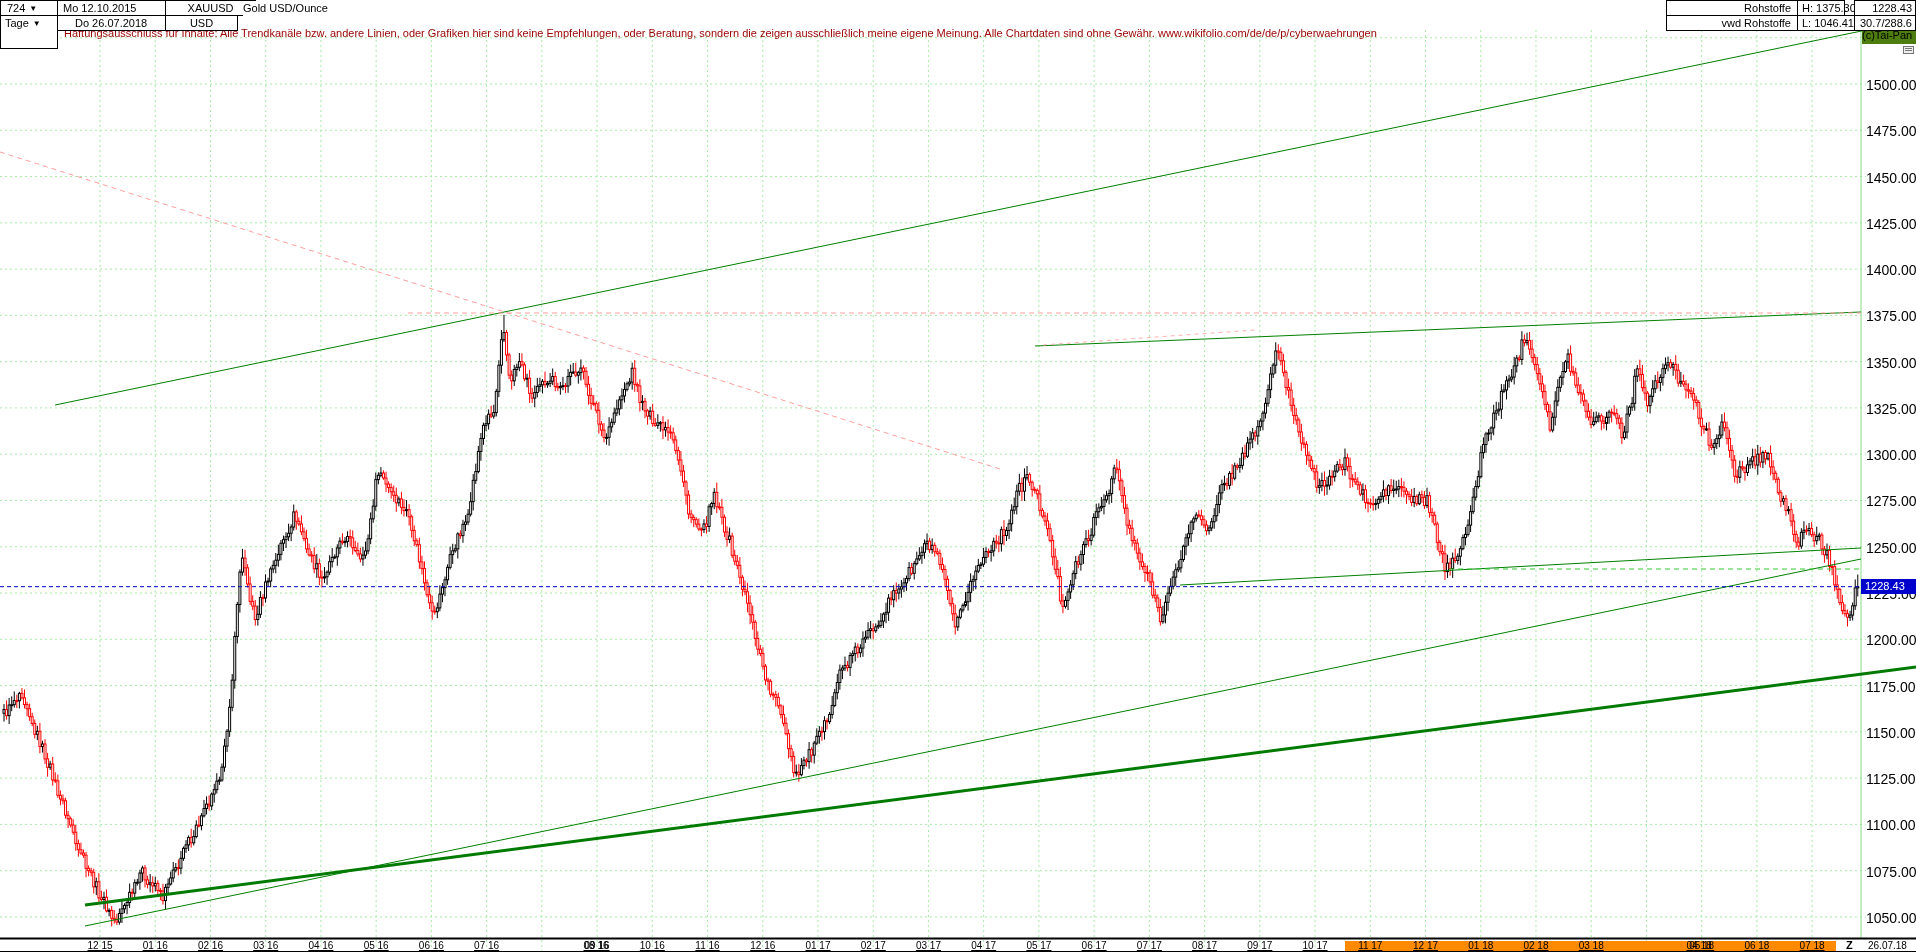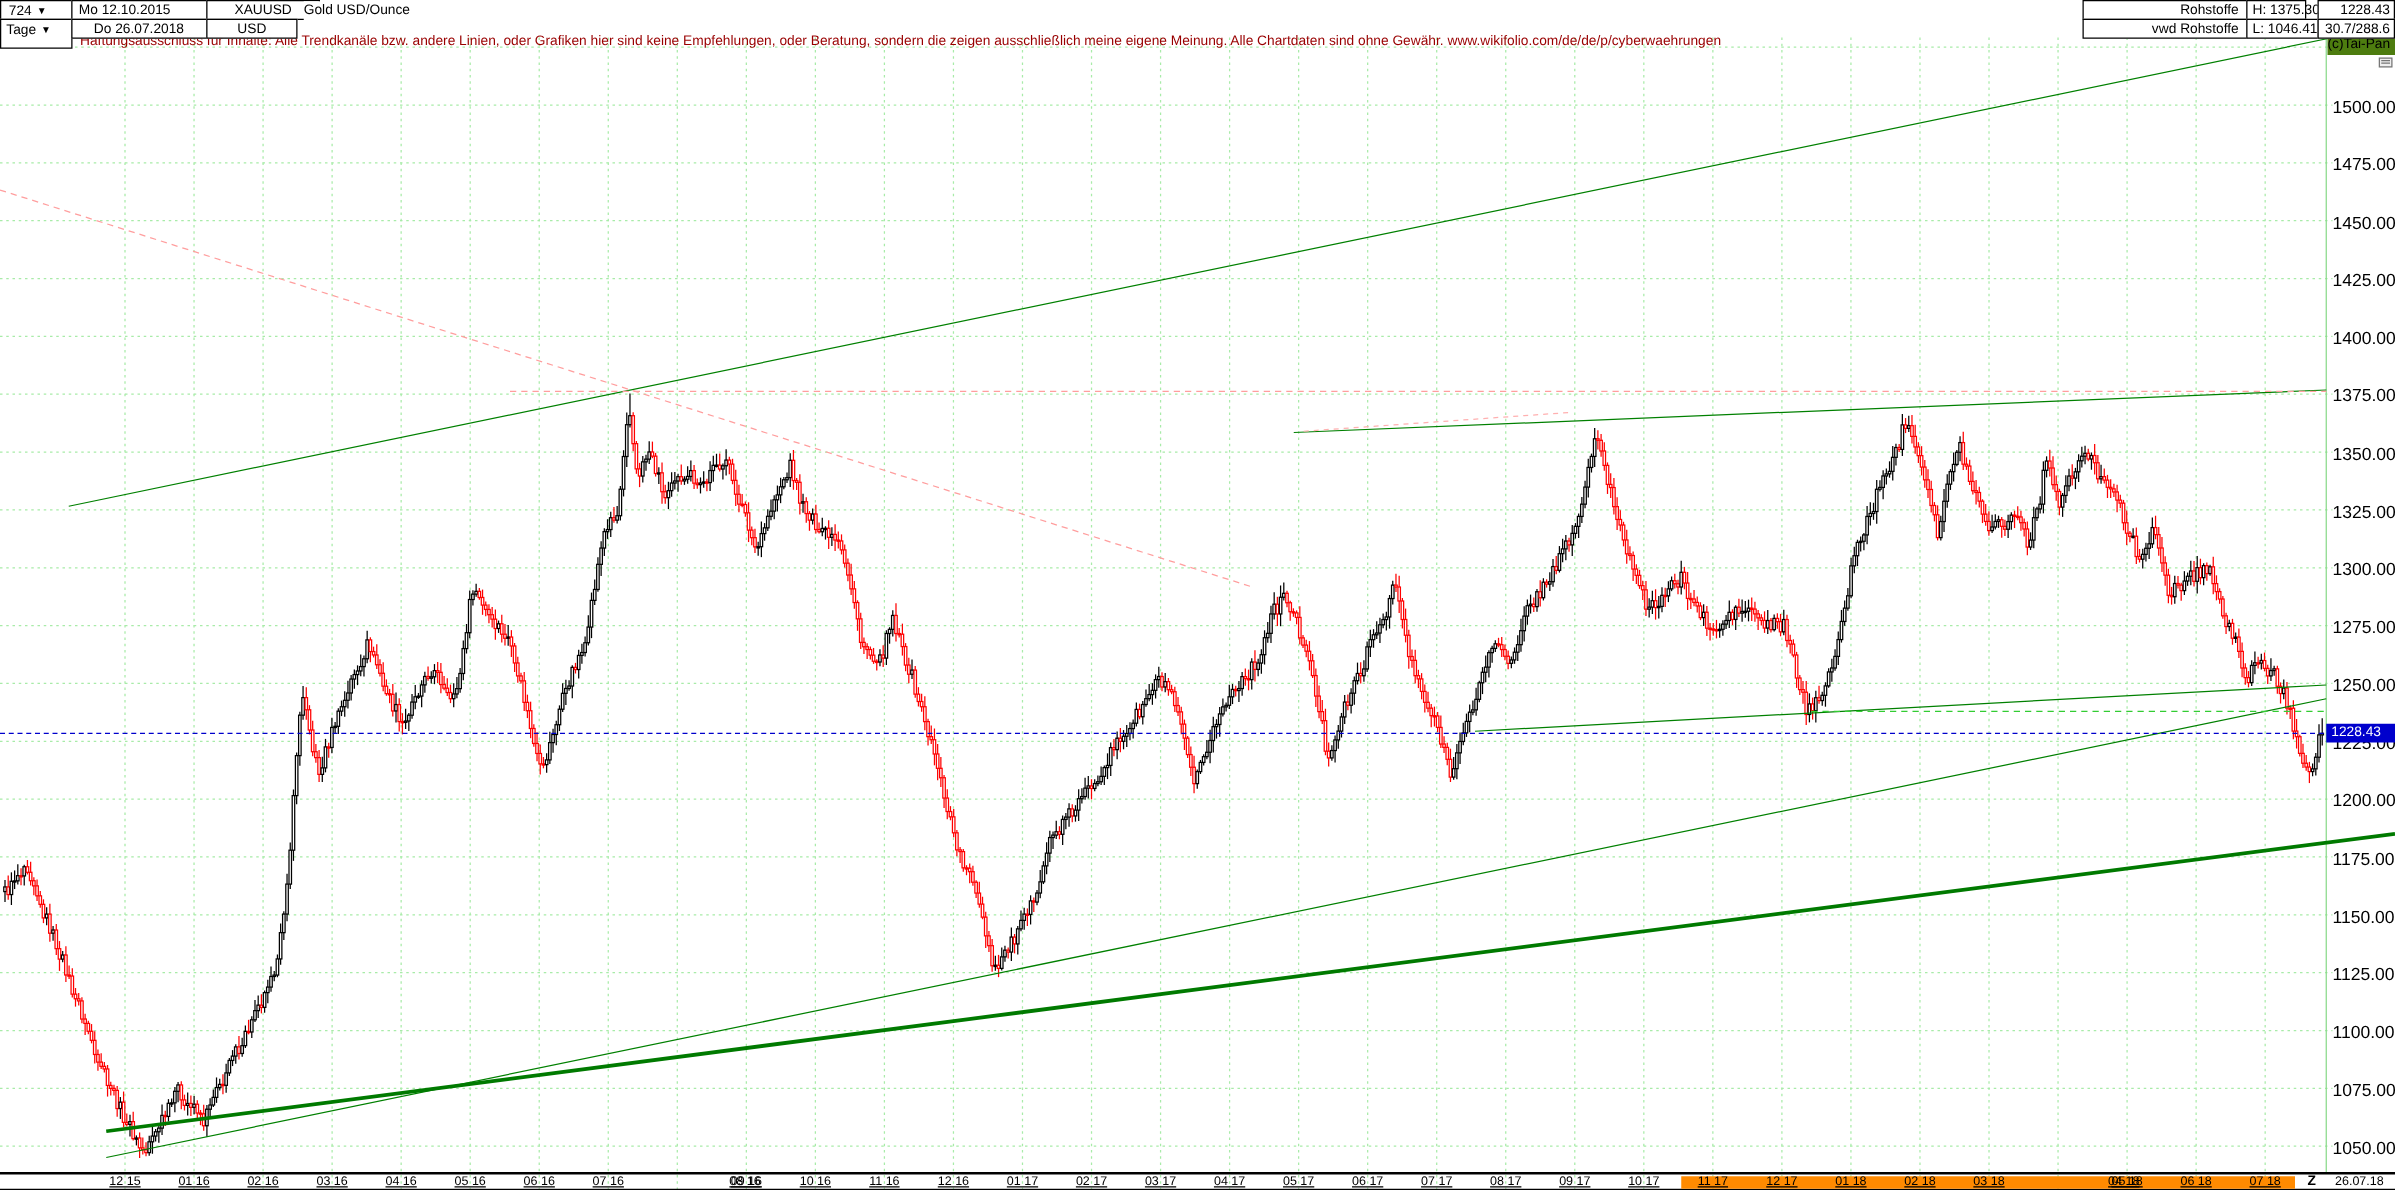--- a/index.html
+++ b/index.html
@@ -1549,21 +1549,21 @@
         <line x1="1043" y1="345" x2="1255" y2="330" stroke="#ffb0b0" stroke-width="1" stroke-dasharray="4,4"></line>
         <line x1="1449" y1="569" x2="1861" y2="569" stroke="#33cc33" stroke-width="1" stroke-dasharray="5,4"></line>
       </g>
       <line x1="0" y1="586.6760699999999" x2="1861" y2="586.6760699999999" stroke="#0000cc" stroke-width="1" stroke-dasharray="4,3"></line>
       <line x1="0" y1="938.5" x2="1916" y2="938.5" stroke="#000" stroke-width="2"></line>
       <line x1="0" y1="951.5" x2="1916" y2="951.5" stroke="#000" stroke-width="1"></line>
     </svg>
 
   <div id="header">
     <div class="hcell b" style="left:0;top:0;width:58px;height:16px;padding-left:6px;"><span>724</span><span class="caret">▼</span></div>
-    <div class="hcell b" style="left:0;top:15px;width:58px;height:24px;padding-left:4px;"><span>Tage</span><span class="caret">▼</span></div>
+    <div class="hcell b" style="left:0;top:15px;width:58px;height:34px;padding-left:4px;"><span>Tage</span><span class="caret">▼</span></div>
     <div class="hcell b" style="left:57px;top:0;width:109px;height:16px;padding-left:5px;"><span>Mo 12.10.2015</span></div>
     <div class="hcell b" style="left:57px;top:15px;width:109px;height:16px;padding-left:17px;"><span>Do 26.07.2018</span></div>
     <div class="hcell b" style="left:165px;top:0;width:91px;height:16px;text-align:center;"><span>XAUUSD</span></div>
     <div class="hcell b" style="left:165px;top:15px;width:73px;height:16px;text-align:center;"><span>USD</span></div>
     <div class="hcell" style="left:243px;top:1px;"><span>Gold USD/Ounce</span></div>
 
     <div class="hcell b" style="left:1666px;top:0;width:132px;height:16px;text-align:right;padding-right:6px;"><span>Rohstoffe</span></div>
     <div class="hcell b" style="left:1666px;top:15px;width:132px;height:16px;text-align:right;padding-right:6px;"><span>vwd Rohstoffe</span></div>
     <div class="hcell b" style="left:1797px;top:0;width:48px;height:16px;padding-left:4px;"><span>H: 1375.30</span></div>
     <div class="hcell b" style="left:1797px;top:15px;width:58px;height:16px;padding-left:4px;"><span>L: 1046.41</span></div>

